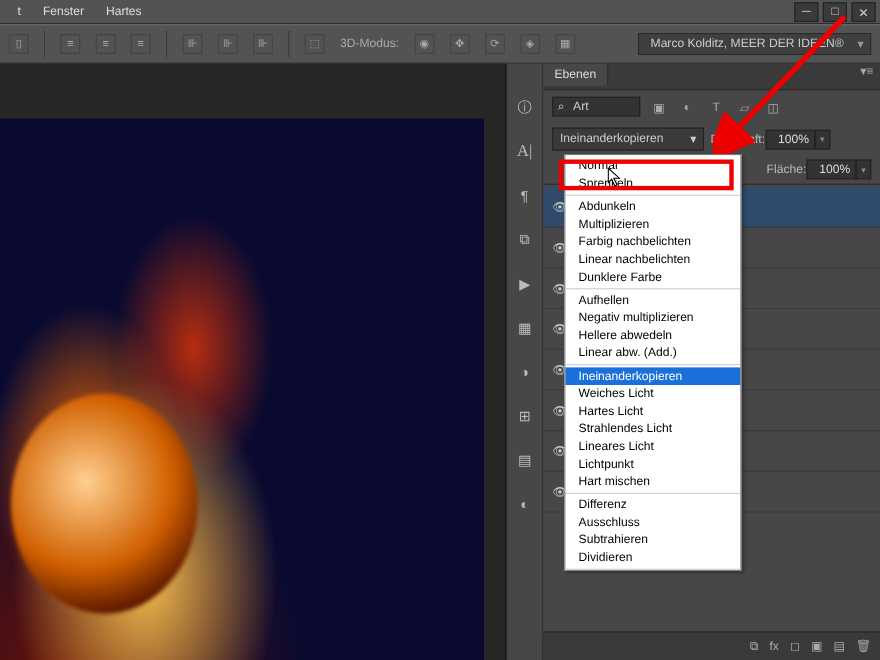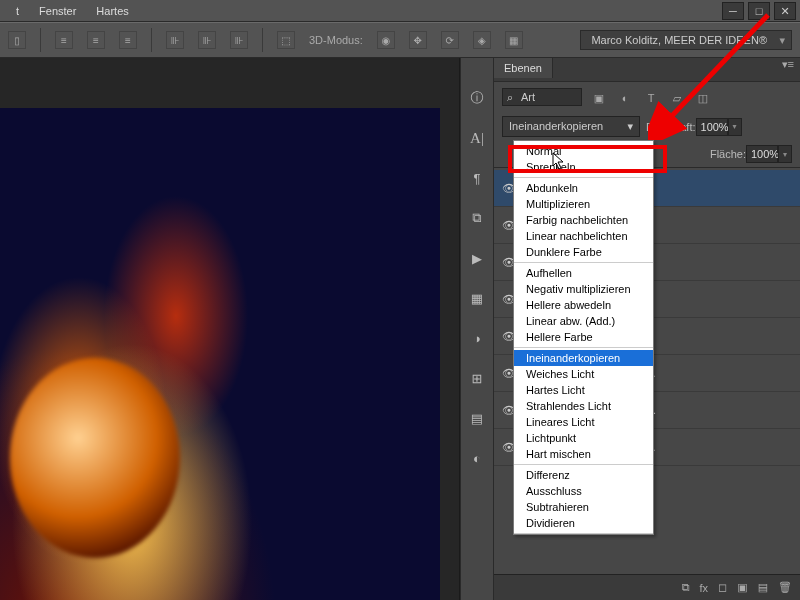--- a/index.html
+++ b/index.html
@@ -32,37 +32,37 @@
 
   .filter-row { display:flex; align-items:flex-end; gap:8px; padding:6px 8px; }
   .filter-row .search { background:#333; border:1px solid #222; padding:2px 6px 2px 18px; color:#ccc; width:80px; position:relative; }
   .filter-row .search:before { content:"⌕"; position:absolute; left:4px; }
   .filter-row .fic { width:18px; height:16px; color:#aaa; display:flex; align-items:center; justify-content:center; }
 
   .blend-row { display:flex; align-items:center; gap:6px; padding:4px 8px; }
   .blend-select { background:#3a3a3a; border:1px solid #222; padding:3px 6px; width:138px; color:#ccc; display:flex; justify-content:space-between; }
   .numfield { display:flex; align-items:center; gap:0; }
   .numfield .lbl { color:#bbb; }
-  .numfield .val { background:#333; border:1px solid #222; padding:2px 4px; width:32px; text-align:right; color:#ddd; }
+  .numfield .val { background:#333; border:1px solid #222; padding:2px 4px; width:45px; text-align:right; color:#ddd; }
   .numfield .arrow { width:14px; height:18px; background:#333; border:1px solid #222; display:flex; align-items:center; justify-content:center; color:#888; font-size:8px; }
 
   .lock-row { display:flex; align-items:center; gap:6px; padding:4px 8px; border-bottom:1px solid #2a2a2a; }
 
   .layers { padding-top:2px; }
   .layer { display:flex; align-items:center; gap:8px; padding:6px 8px; border-bottom:1px solid #3a3a3a; }
   .layer.sel { background:#2f4a6a; }
   .layer .eye { width:14px; color:#ccc; }
   .layer .thumb { width:30px; height:24px; background:#000; border:1px solid #666; }
   .layer .thumb.white { background:#fff; }
   .layer .name { color:#ddd; flex:1; white-space:nowrap; overflow:hidden; text-overflow:ellipsis; }
   .layer .name.u { text-decoration:underline; }
 
   .layer-footer { position:absolute; bottom:0; left:0; right:0; height:26px; background:#3a3a3a; border-top:1px solid #222; display:flex; align-items:center; justify-content:flex-end; gap:10px; padding:0 8px; color:#aaa; }
 
-  .dropdown { position:absolute; left:513px; top:140px; width:141px; background:#fff; color:#000; border:1px solid #7a7a7a; z-index:50; font-size:11px; box-shadow:2px 2px 3px rgba(0,0,0,0.3); }
+  .dropdown { position:absolute; left:513px; top:140px; width:161px; background:#fff; color:#000; border:1px solid #7a7a7a; z-index:50; font-size:11px; box-shadow:2px 2px 3px rgba(0,0,0,0.3); }
   .dropdown .dgroup { border-bottom:1px solid #ccc; padding:2px 0; }
   .dropdown .ditem { padding:2px 12px; }
   .dropdown .ditem.sel { background:#1a6fd8; color:#fff; }
 
   .red-box { position:absolute; left:508px; top:145px; width:159px; height:28px; border:4px solid #e00; z-index:60; pointer-events:none; }
   .arrow-svg { position:absolute; left:648px; top:10px; z-index:70; pointer-events:none; }
 
   .cursor { position:absolute; left:552px; top:152px; z-index:80; pointer-events:none; }
 
   
@@ -239,21 +239,20 @@
       <div class="ditem">Multiplizieren</div>
       <div class="ditem">Farbig nachbelichten</div>
       <div class="ditem">Linear nachbelichten</div>
       <div class="ditem">Dunklere Farbe</div>
     </div>
     <div class="dgroup">
       <div class="ditem">Aufhellen</div>
       <div class="ditem">Negativ multiplizieren</div>
       <div class="ditem">Hellere abwedeln</div>
       <div class="ditem">Linear abw. (Add.)</div>
-      <div class="ditem">Hellere Farbe</div>
     </div>
     <div class="dgroup">
       <div class="ditem sel">Ineinanderkopieren</div>
       <div class="ditem">Weiches Licht</div>
       <div class="ditem">Hartes Licht</div>
       <div class="ditem">Strahlendes Licht</div>
       <div class="ditem">Lineares Licht</div>
       <div class="ditem">Lichtpunkt</div>
       <div class="ditem">Hart mischen</div>
     </div>

